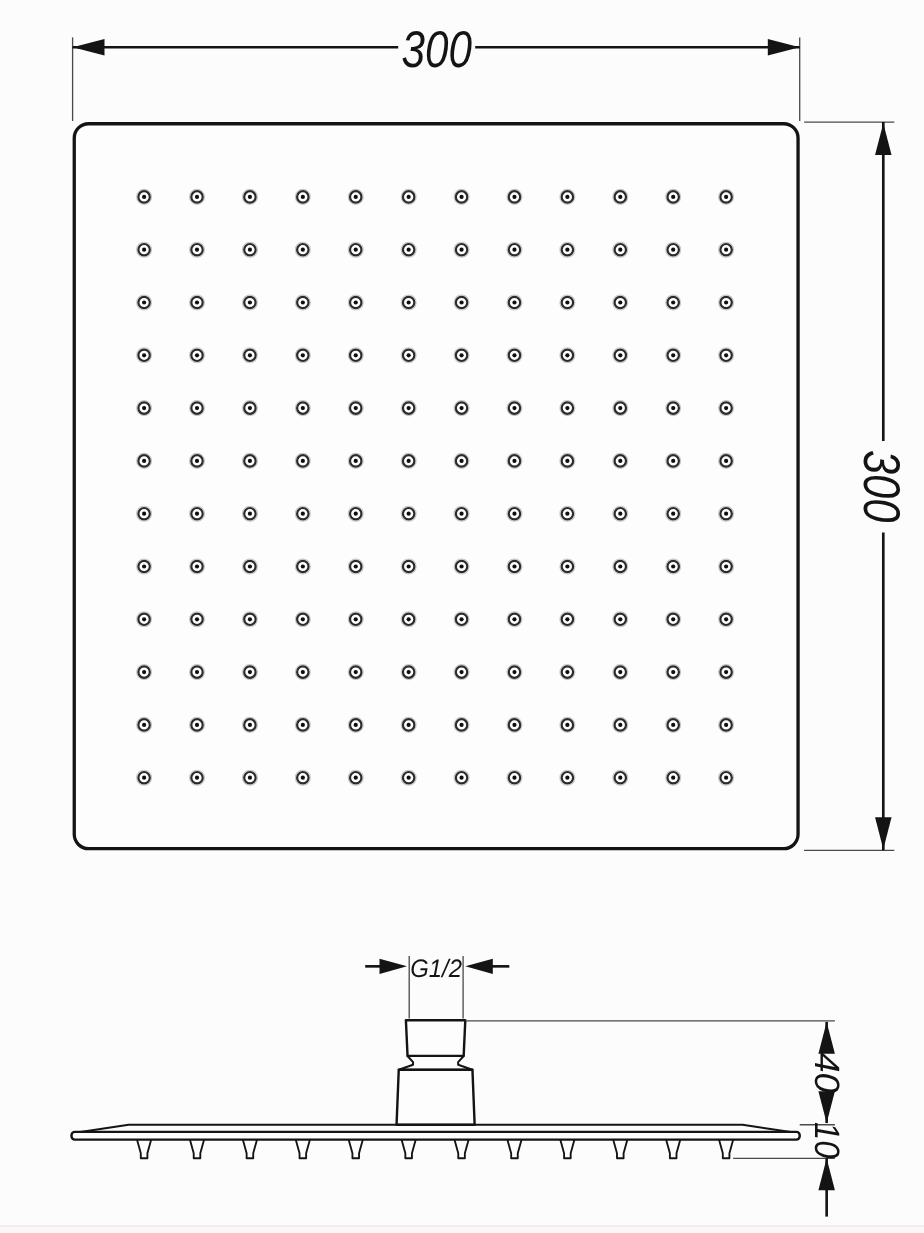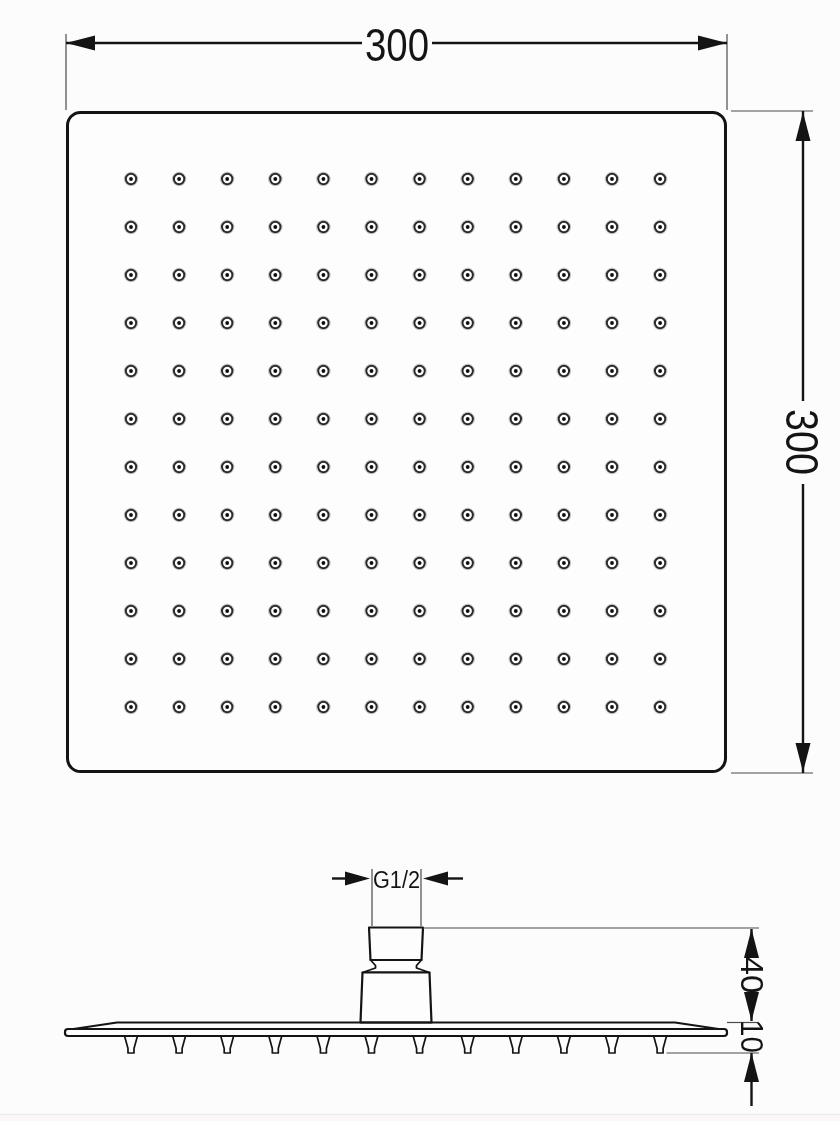--- a/index.html
+++ b/index.html
@@ -3,20 +3,21 @@
 <meta charset="utf-8">
 <style>
   html, body { margin: 0; padding: 0; background: #ffffff; }
   .canvas {
     position: relative;
     width: 840px;
     height: 1121px;
     background: #fcfcfc;
     overflow: hidden;
     font-family: "Liberation Sans", sans-serif;
+    font-style: italic;
   }
   svg { position: absolute; left: 0; top: 0; }
   .outline   { fill: #fdfdfd; stroke: #141414; stroke-width: 3; }
   .shape     { fill: #fdfdfd; stroke: #141414; stroke-width: 2.2; stroke-linejoin: round; }
   .shape-md  { fill: #fdfdfd; stroke: #141414; stroke-width: 1.8; stroke-linejoin: round; }
   .bevel     { fill: none;    stroke: #141414; stroke-width: 1.8; stroke-linejoin: round; }
   .dimline   { stroke: #141414; stroke-width: 2.4; }
   .thin      { stroke: #4a4a4a; stroke-width: 1.2; }
   .faint     { stroke: #eaeaea; stroke-width: 1.5; }
   .arrow     { fill: #141414; stroke: none; }

